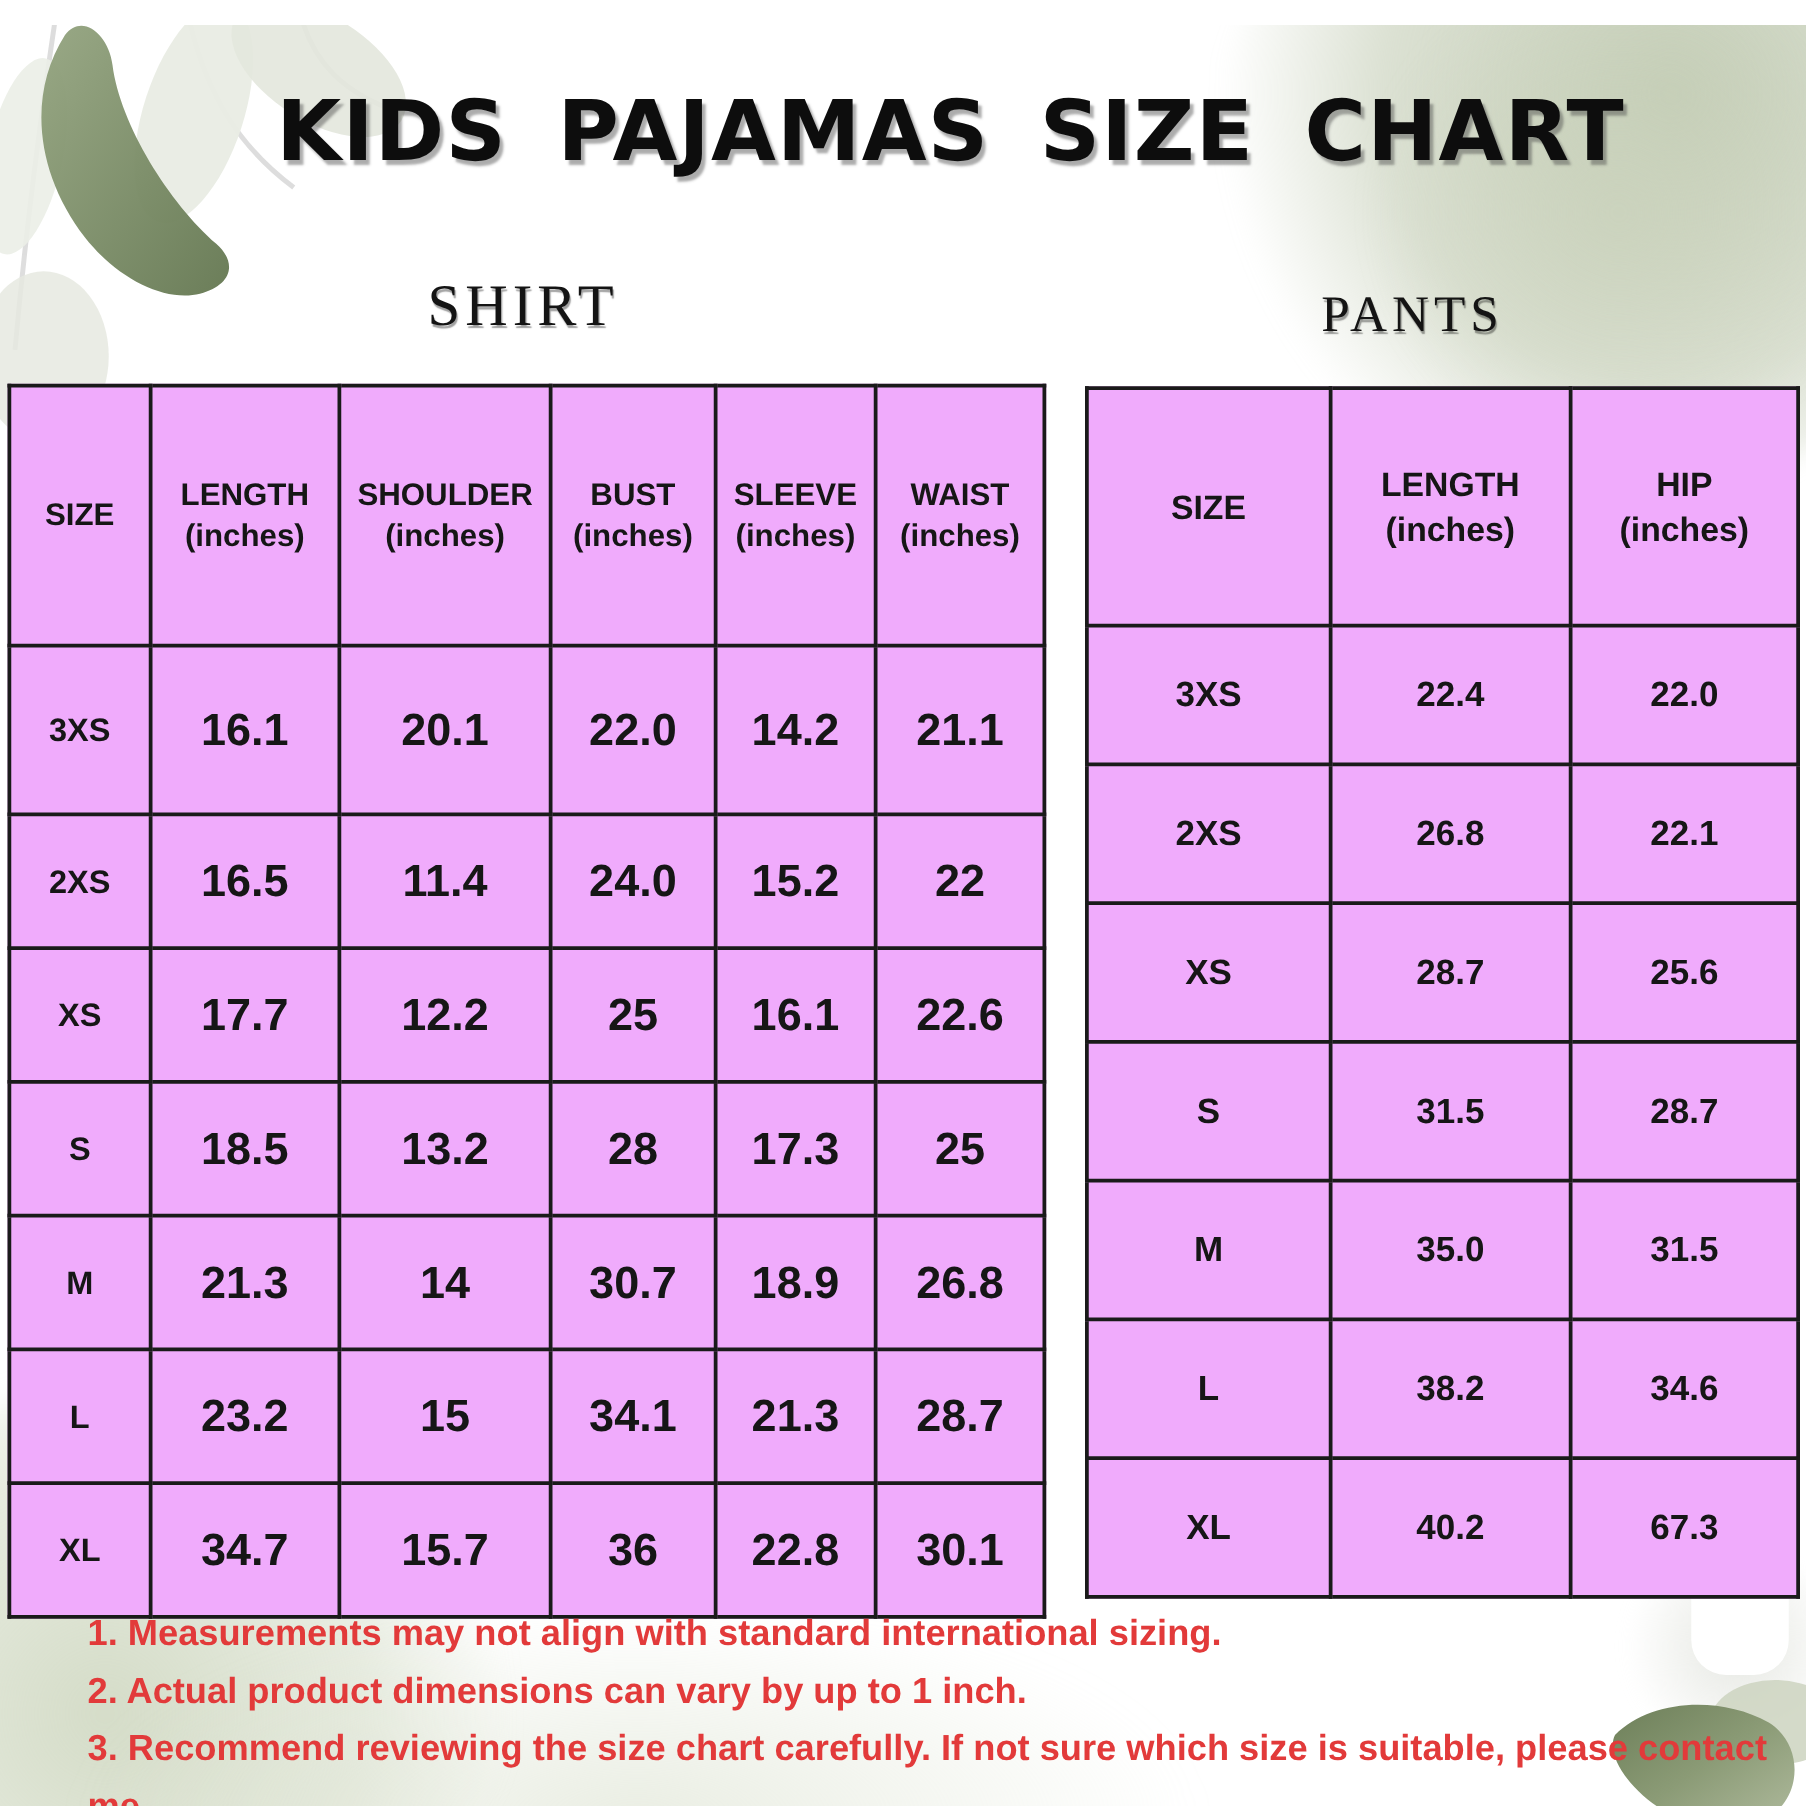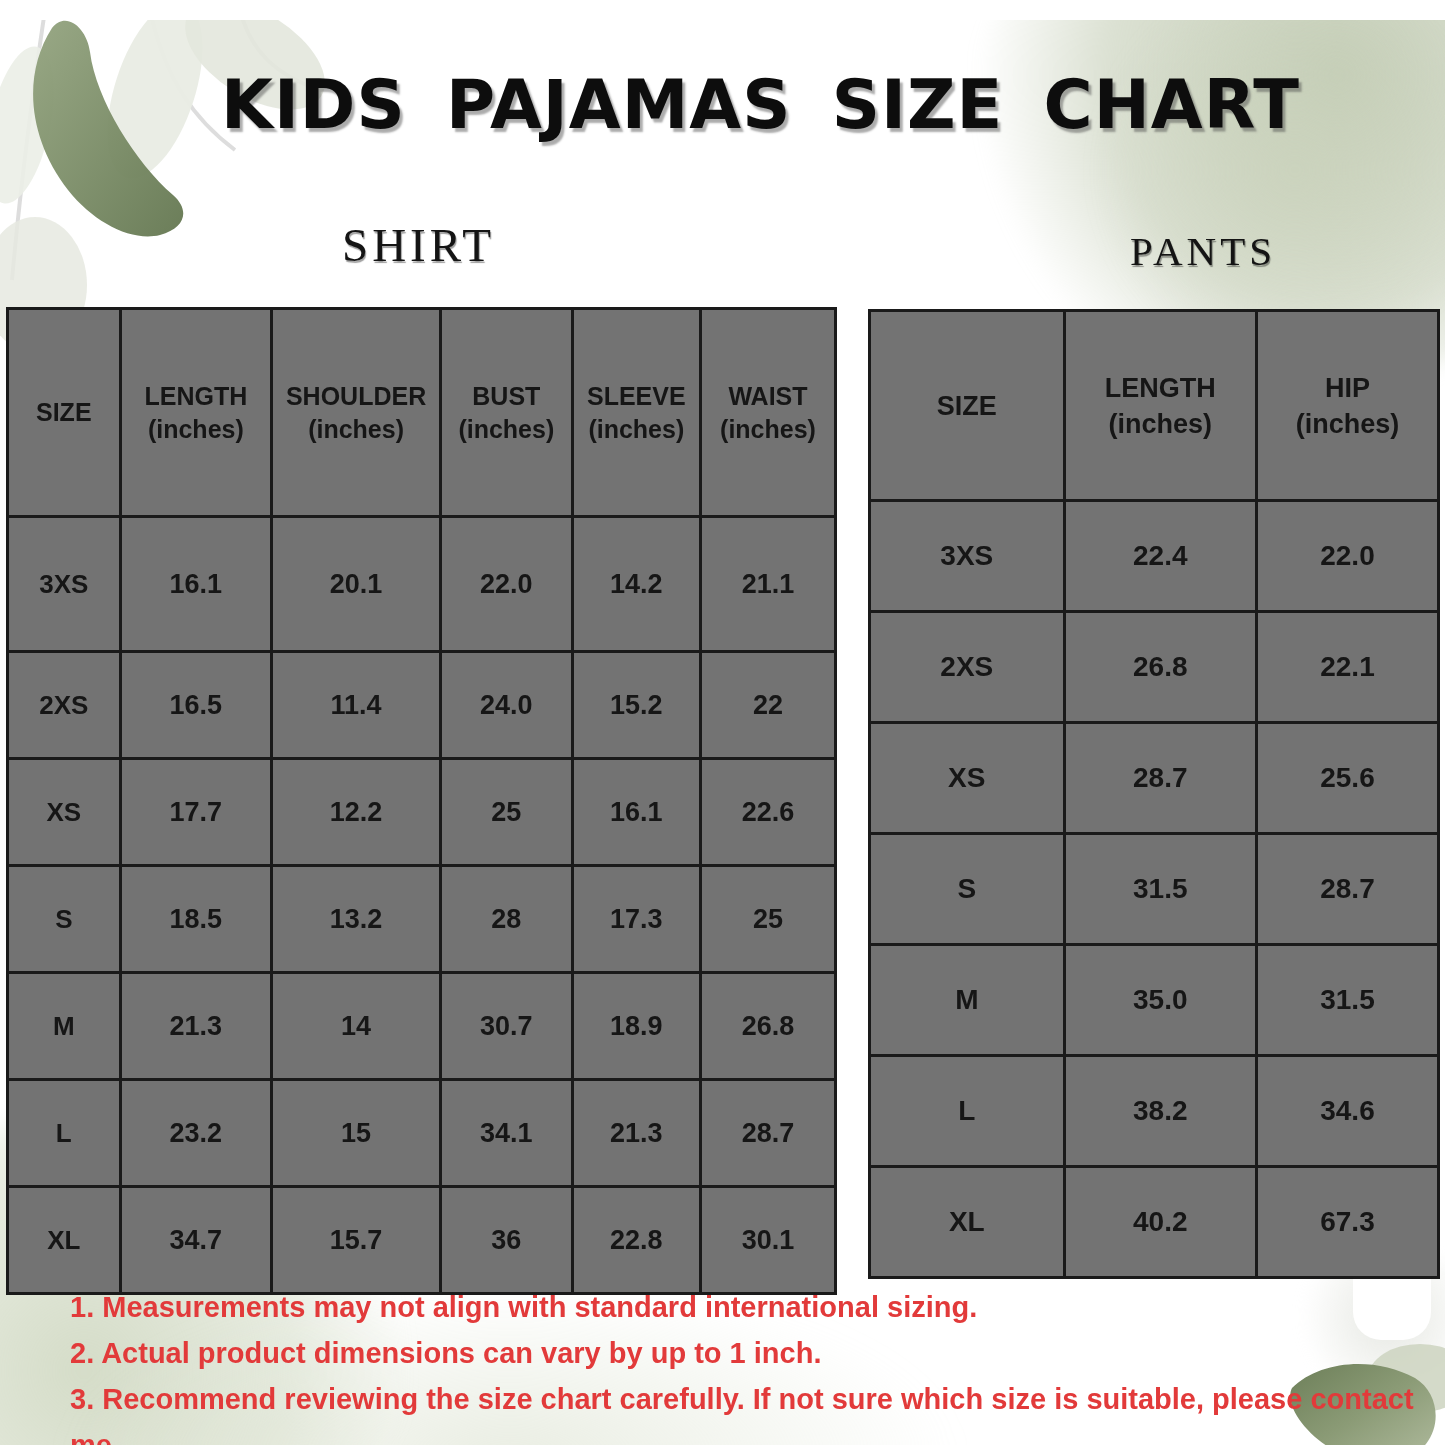--- a/index.html
+++ b/index.html
@@ -39,40 +39,40 @@
     margin:0;font-family:"DejaVu Sans",sans-serif;font-weight:800;
     font-size:67px;letter-spacing:1px;word-spacing:16px;color:#0d0d0d;
     text-shadow:3px 4px 2px rgba(70,70,70,.45);white-space:nowrap;z-index:3;
   }
   .section-heading{
     position:absolute;margin:0;font-family:"Liberation Serif","DejaVu Serif",serif;
     font-weight:400;color:#141414;text-align:center;z-index:3;
     text-shadow:1px 2px 1px rgba(0,0,0,.38);letter-spacing:4px;
   }
   .shirt-heading{top:198px;left:195px;width:300px;font-size:47px;text-align:right;}
-  .pants-heading{top:207px;left:1053px;width:300px;font-size:41px;}
+  .pants-heading{top:207px;left:980px;width:300px;font-size:41px;}
   
   table.size-table{
     position:absolute;border-collapse:collapse;table-layout:fixed;z-index:2;
-    background:#737373;
+    background:#f0abfc;
   }
   table.size-table td{
     border:3px solid #1a1a1a;text-align:center;vertical-align:middle;
     padding:0;font-weight:700;color:#161616;
   }
   .shirt-table{left:6px;top:287px;width:831px;}
   .pants-table{left:868px;top:289px;width:572px;}
   tr.sh-head td{height:205px;}
   tr.sh-r0 td{height:132px;}
   tr.sh-r td{height:104px;}
   tr.pa-head td{height:187px;}
   tr.pa-r td{height:108px;}
   .hdr-label,.hdr-unit{display:block;font-size:25px;line-height:33px;font-weight:700;}
   td.size-cell{font-size:26px;}
-  td.value-cell{font-size:27px;}
+  td.value-cell{font-size:36px;}
   .pants-table td.size-cell,.pants-table td.value-cell{font-size:28px;}
   .pants-table .hdr-label,.pants-table .hdr-unit{font-size:27px;line-height:36px;}
   
   col.sc1{width:13.6%;} col.sc2{width:18.3%;} col.sc3{width:20.4%;}
   col.sc4{width:15.9%;} col.sc5{width:15.5%;} col.sc6{width:16.3%;}
   
   col.pc1{width:34.2%;} col.pc2{width:33.8%;} col.pc3{width:32.0%;}
   
   .notes{position:absolute;left:62px;top:1264px;width:1360px;z-index:3;}
   .note-line{

